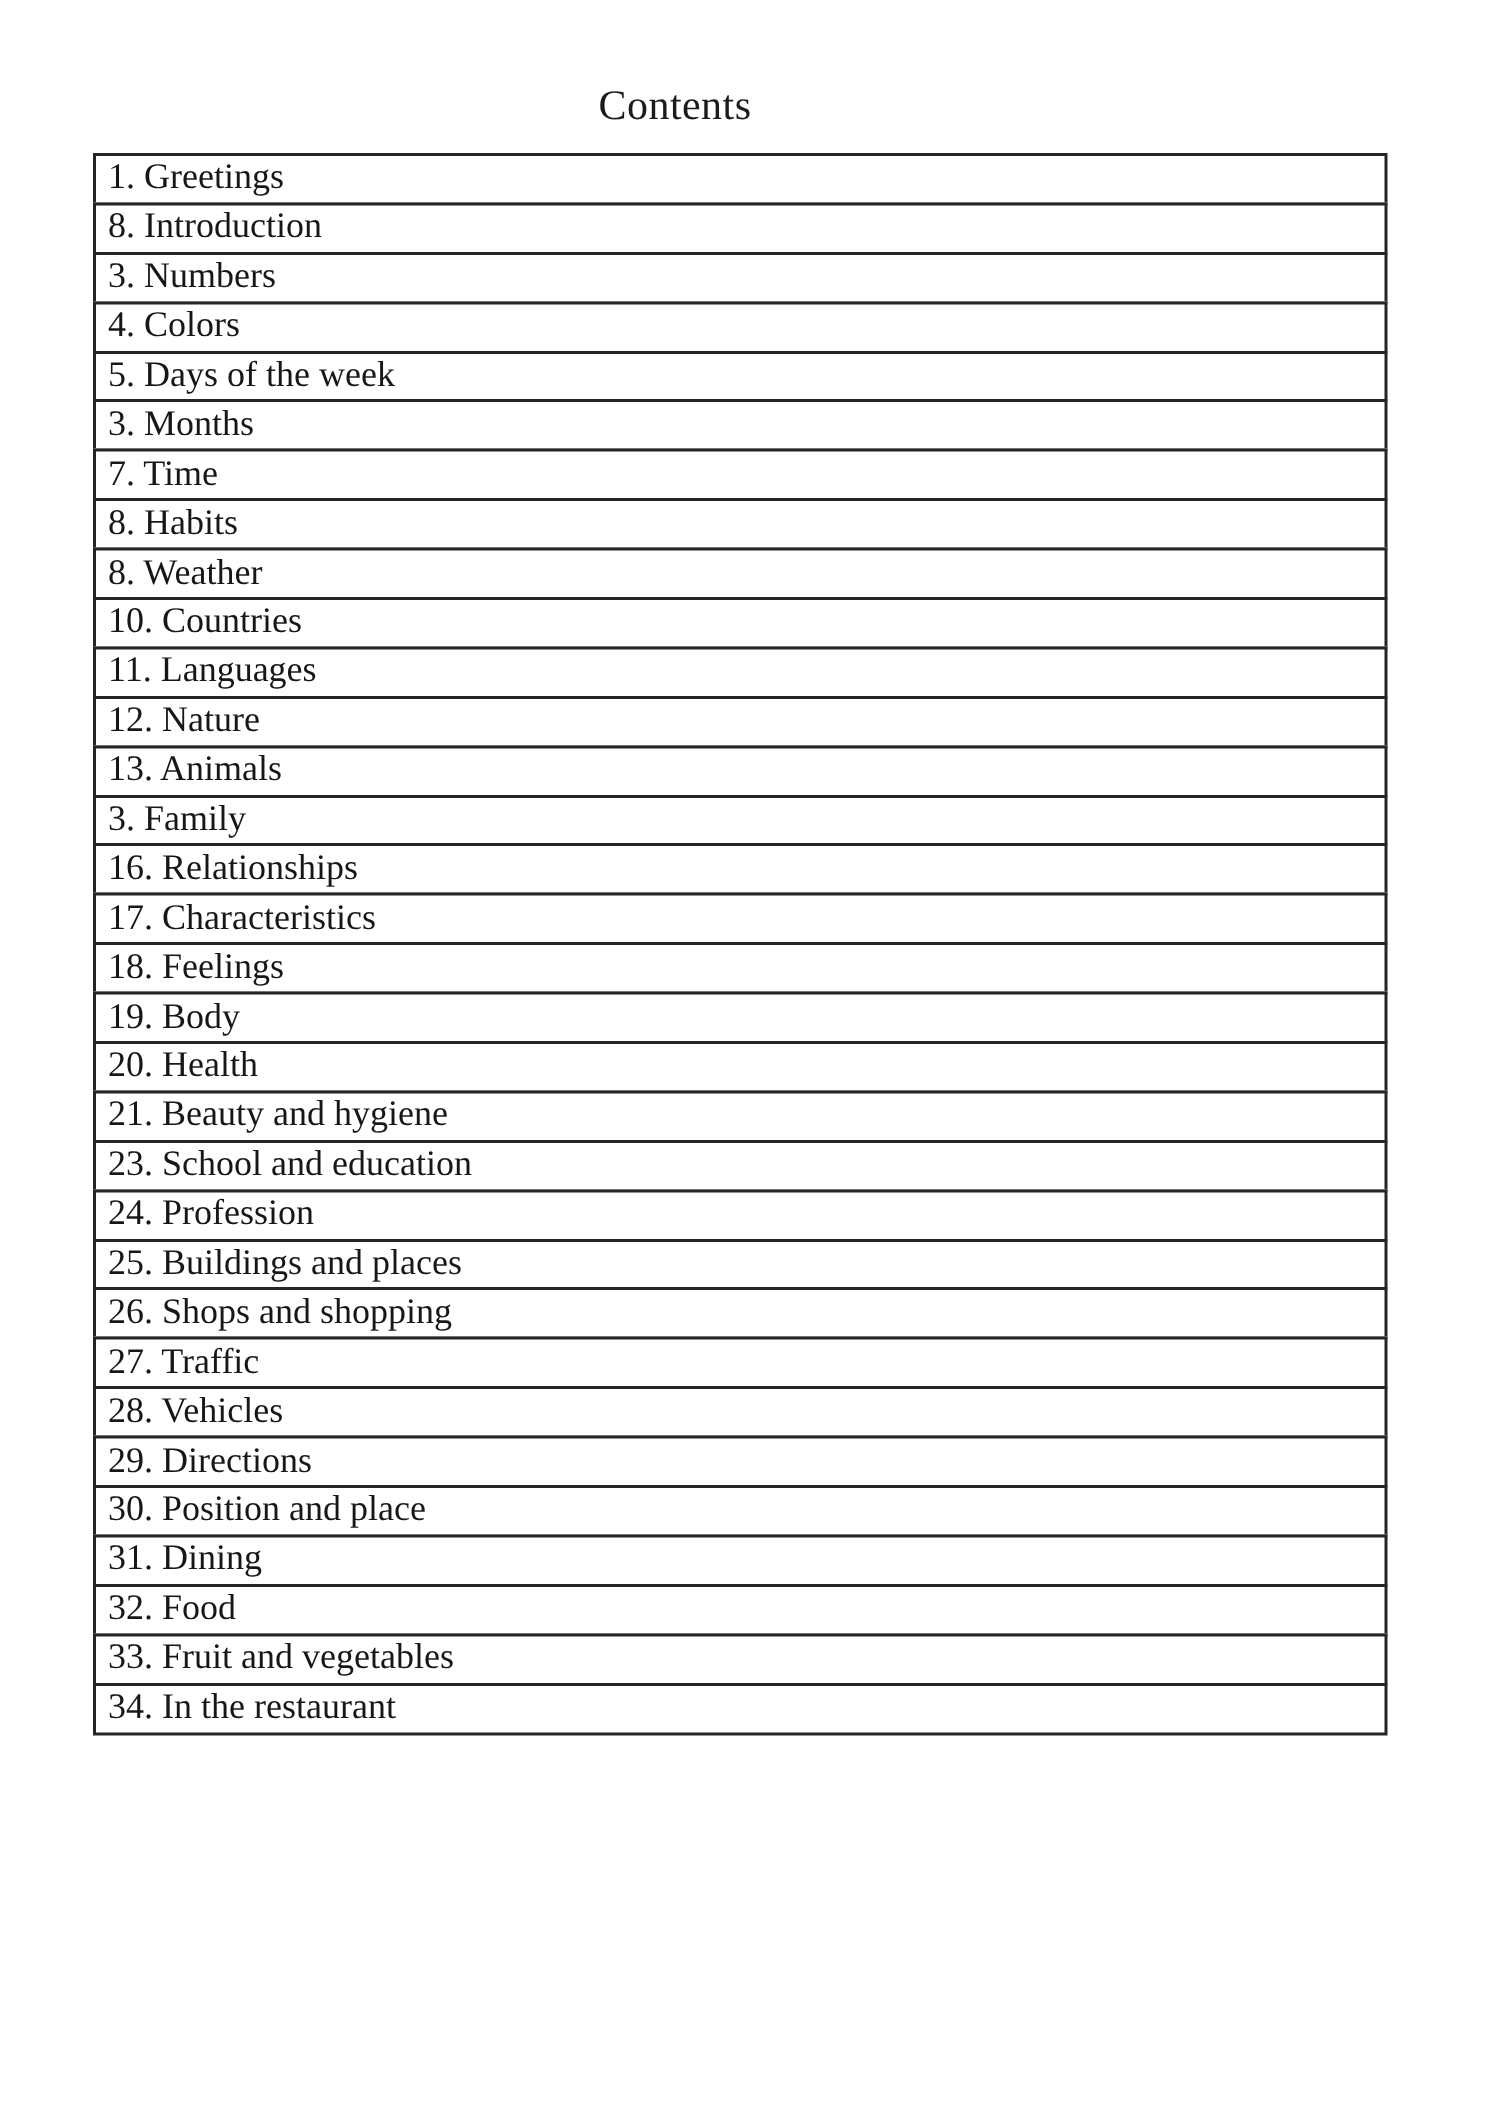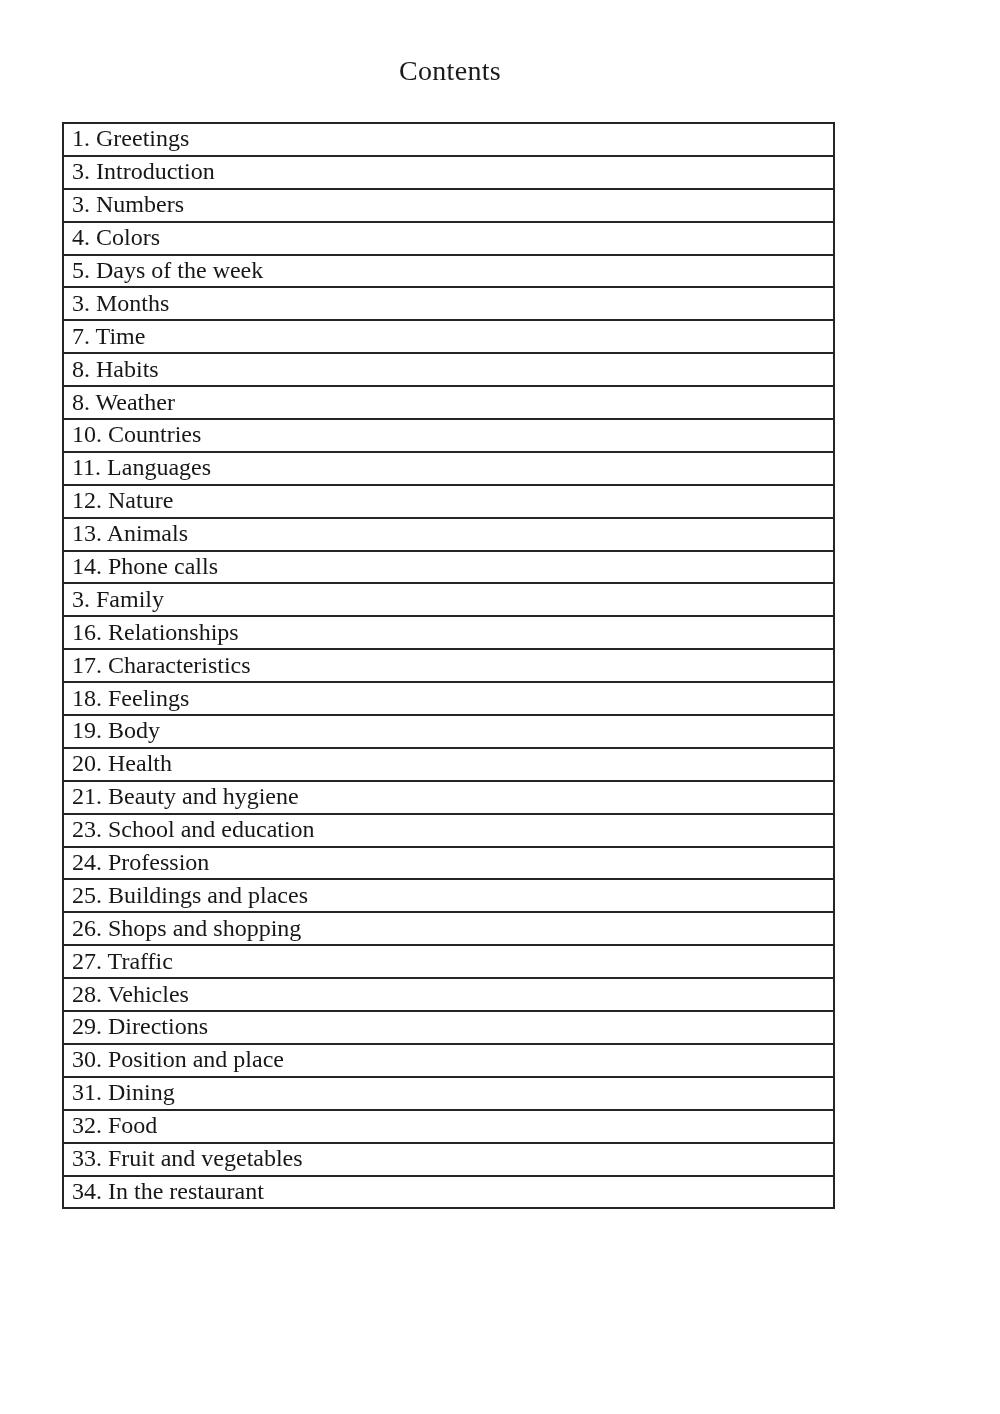--- a/index.html
+++ b/index.html
@@ -24,22 +24,22 @@
     text-align: center;
     font-size: 28px;
     font-weight: 400;
     line-height: 32px;
     color: #1b1b1b;
     letter-spacing: 0.3px;
   }
   .toc {
     position: absolute;
     left: 62px;
-    top: 122px;
-    width: 773px;
+    top: 102px;
+    width: 863px;
   }
   .toc .row {
     box-sizing: border-box;
     height: 34.9px;
     margin-top: -2px;
     border: 2px solid #252525;
     display: flex;
     align-items: center;
     padding-left: 8px;
     background: #ffffff;
@@ -58,21 +58,21 @@
 </head>
 <body>
 
 <div class="page">
   <h1 class="title">Contents</h1>
   <div class="toc" id="toc">
       <div class="row">
         <span>1. Greetings</span>
       </div>
       <div class="row">
-        <span>3. Introduction</span>
+        <span>8. Introduction</span>
       </div>
       <div class="row">
         <span>3. Numbers</span>
       </div>
       <div class="row">
         <span>4. Colors</span>
       </div>
       <div class="row">
         <span>5. Days of the week</span>
       </div>
@@ -92,23 +92,20 @@
         <span>10. Countries</span>
       </div>
       <div class="row">
         <span>11. Languages</span>
       </div>
       <div class="row">
         <span>12. Nature</span>
       </div>
       <div class="row">
         <span>13. Animals</span>
-      </div>
-      <div class="row">
-        <span>14. Phone calls</span>
       </div>
       <div class="row">
         <span>3. Family</span>
       </div>
       <div class="row">
         <span>16. Relationships</span>
       </div>
       <div class="row">
         <span>17. Characteristics</span>
       </div>

